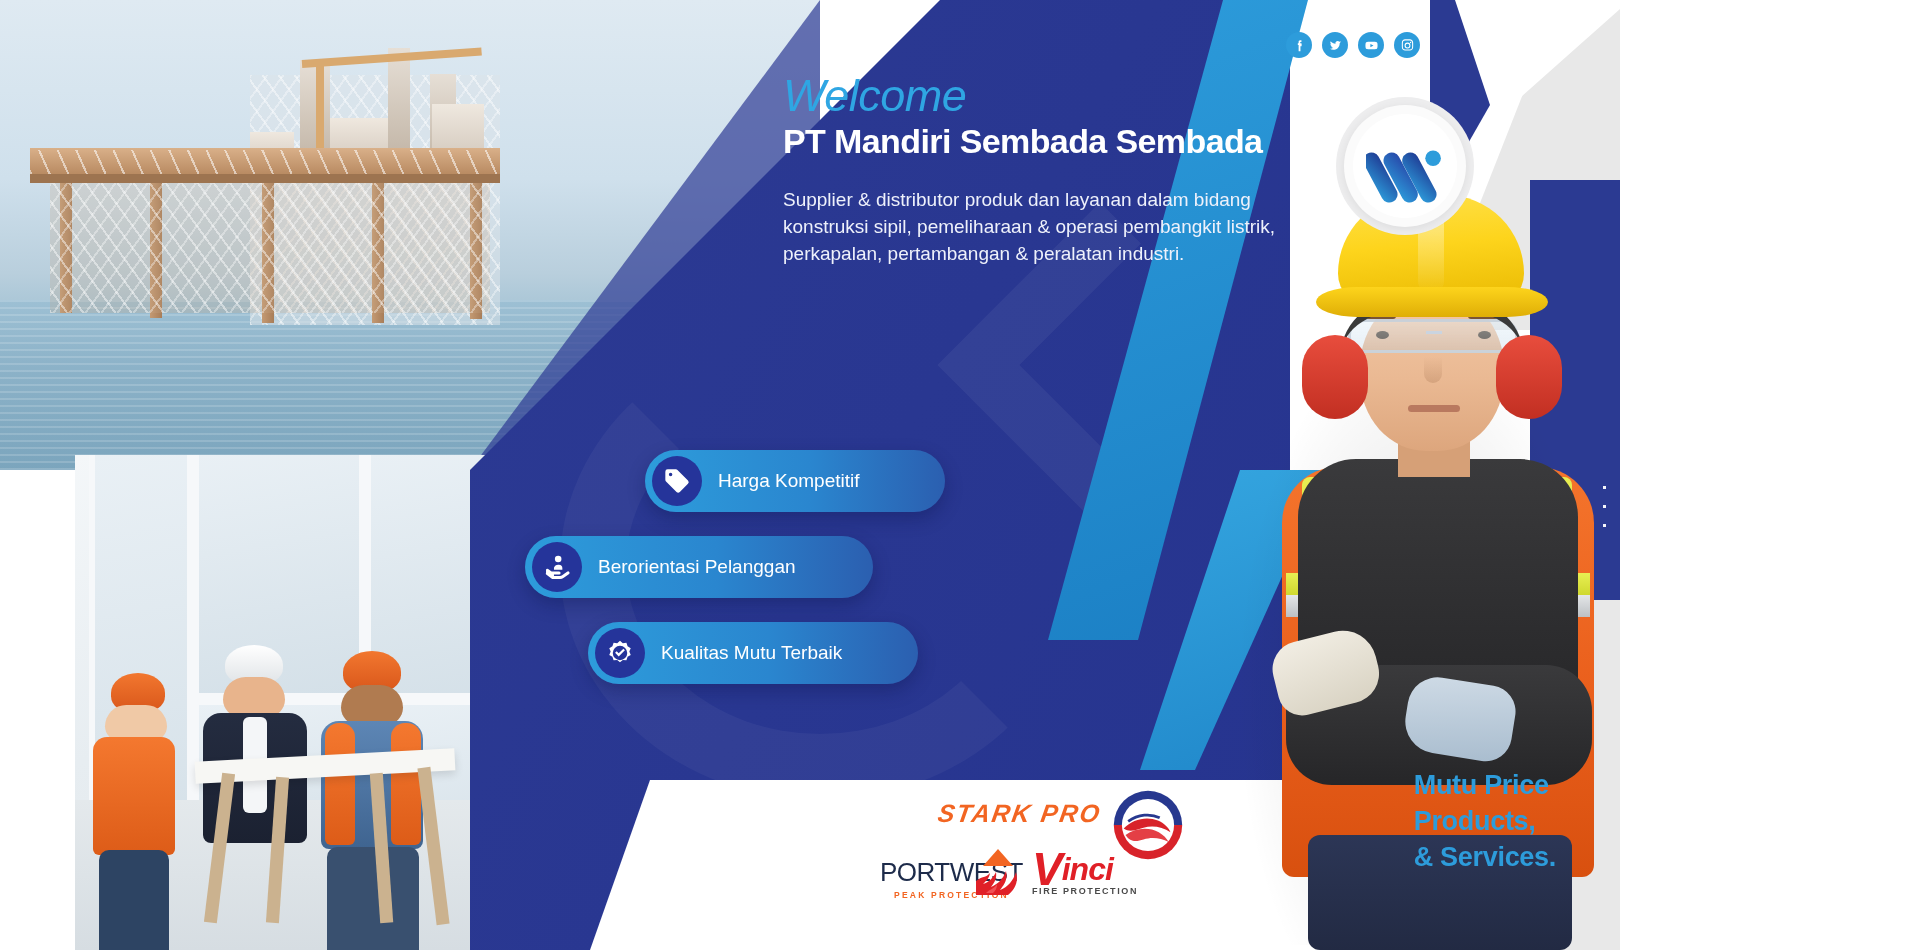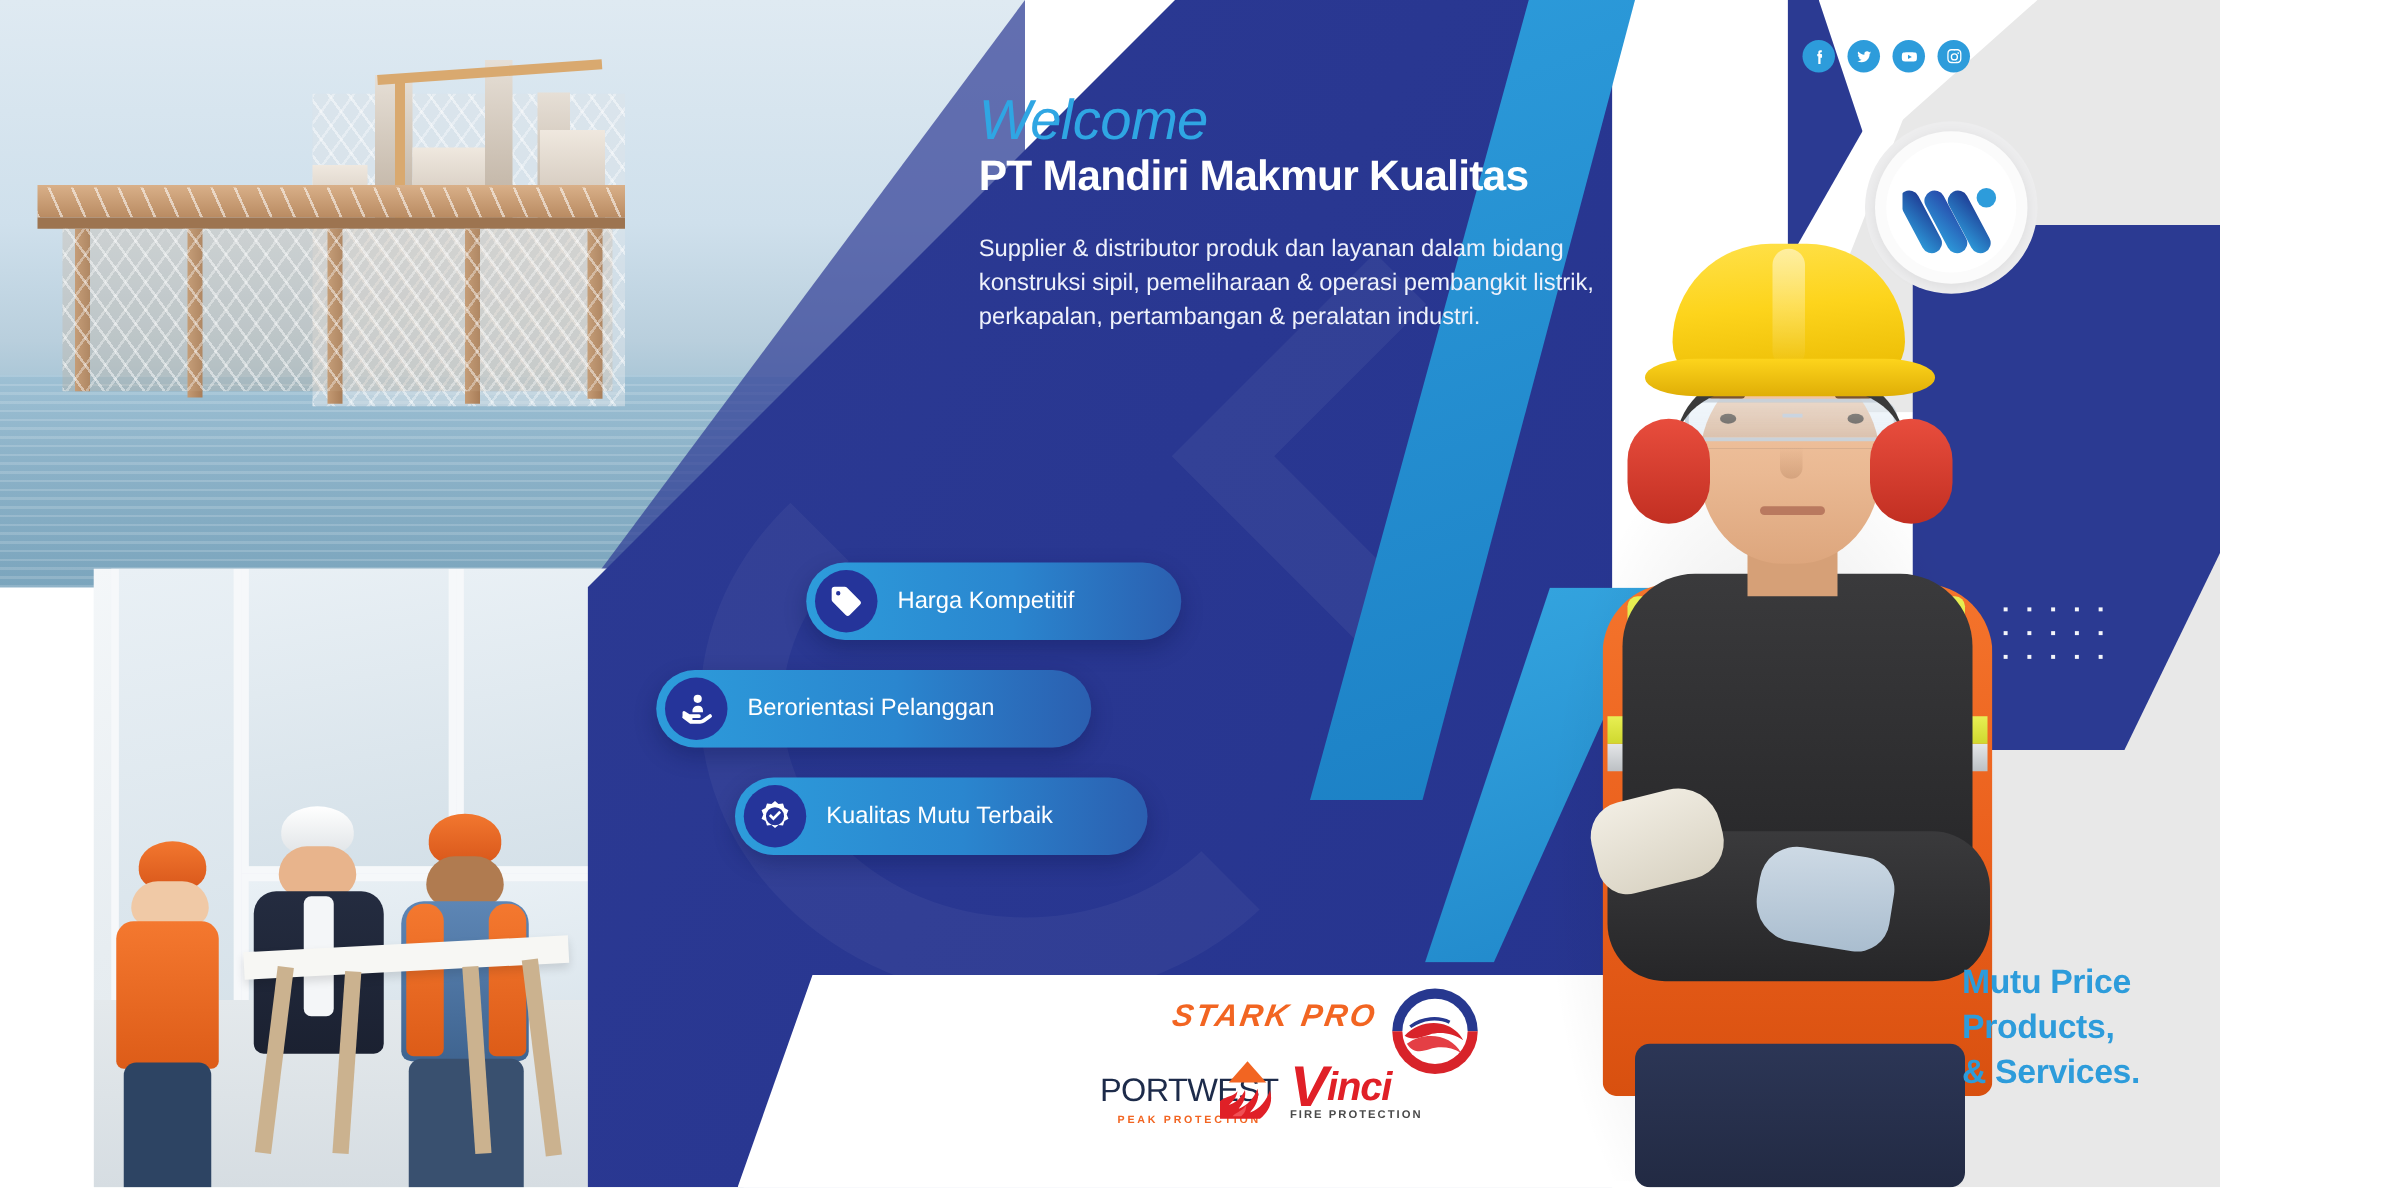--- a/index.html
+++ b/index.html
@@ -1,20 +1,20 @@
 <!DOCTYPE html>
 <html><head>
 <meta charset="utf-8">
 <title>PT Mandiri Makmur Sembada</title>
 <style>
   * { margin:0; padding:0; box-sizing:border-box; }
   html,body { width:1920px; height:950px; overflow:hidden; background:#fff;
     font-family:"Liberation Sans", sans-serif; }
 
-  .banner { position:relative; width:1776px; height:950px; overflow:hidden; background:#ffffff; }
+  .banner { position:relative; width:1620px; height:950px; overflow:hidden; background:#ffffff; }
 
   
   .photo-rig { position:absolute; left:0; top:0; width:820px; height:470px; overflow:hidden; }
   .rig-sky { position:absolute; inset:0;
      background:linear-gradient(180deg,#dfeaf2 0%,#cfe0ec 38%,#b9cfdd 58%,#9fc0d2 70%,#8fb5cb 100%); }
   .rig-sea { position:absolute; left:0; bottom:0; width:100%; height:170px;
      background:linear-gradient(180deg,#9dc0d4 0%,#8cb2c8 40%,#7ba5bd 100%); }
   .rig-sea:after{ content:""; position:absolute; inset:0;
      background:repeating-linear-gradient(180deg,rgba(255,255,255,.16) 0 2px,rgba(255,255,255,0) 2px 7px); }
   .rig-deck { position:absolute; left:30px; top:148px; width:470px; height:26px;
@@ -321,21 +321,21 @@
         <rect x="8" y="30" width="21" height="70" rx="10.5" fill="url(#mg1)" transform="rotate(-28 18 65)"></rect>
         <rect x="34" y="30" width="21" height="70" rx="10.5" fill="url(#mg2)" transform="rotate(-28 44 65)"></rect>
         <rect x="58" y="30" width="21" height="70" rx="10.5" fill="url(#mg1)" transform="rotate(-28 68 65)"></rect>
         <circle cx="86" cy="40" r="10" fill="#2d9cdb"></circle>
       </svg>
     </div>
   </div>
 
   <div class="copy">
     <div class="welcome">Welcome</div>
-    <div class="company">PT Mandiri Makmur Kualitas</div>
+    <div class="company">PT Mandiri Sembada Sembada</div>
     <div class="lede">Supplier &amp; distributor produk dan layanan dalam bidang konstruksi sipil, pemeliharaan &amp; operasi pembangkit listrik, perkapalan, pertambangan &amp; peralatan industri.</div>
   </div>
 
   <div class="pills">
 
     <div class="pill p1">
       <div class="pill-ico">
         <svg viewBox="0 0 24 24">
             <path d="M21.4 11.6 12.4 2.6A2 2 0 0 0 11 2H4a2 2 0 0 0-2 2v7a2 2 0 0 0 .6 1.4l9 9a2 2 0 0 0 2.8 0l7-7a2 2 0 0 0 0-2.8zM6.5 8A1.5 1.5 0 1 1 8 6.5 1.5 1.5 0 0 1 6.5 8z"></path>
           </svg>

